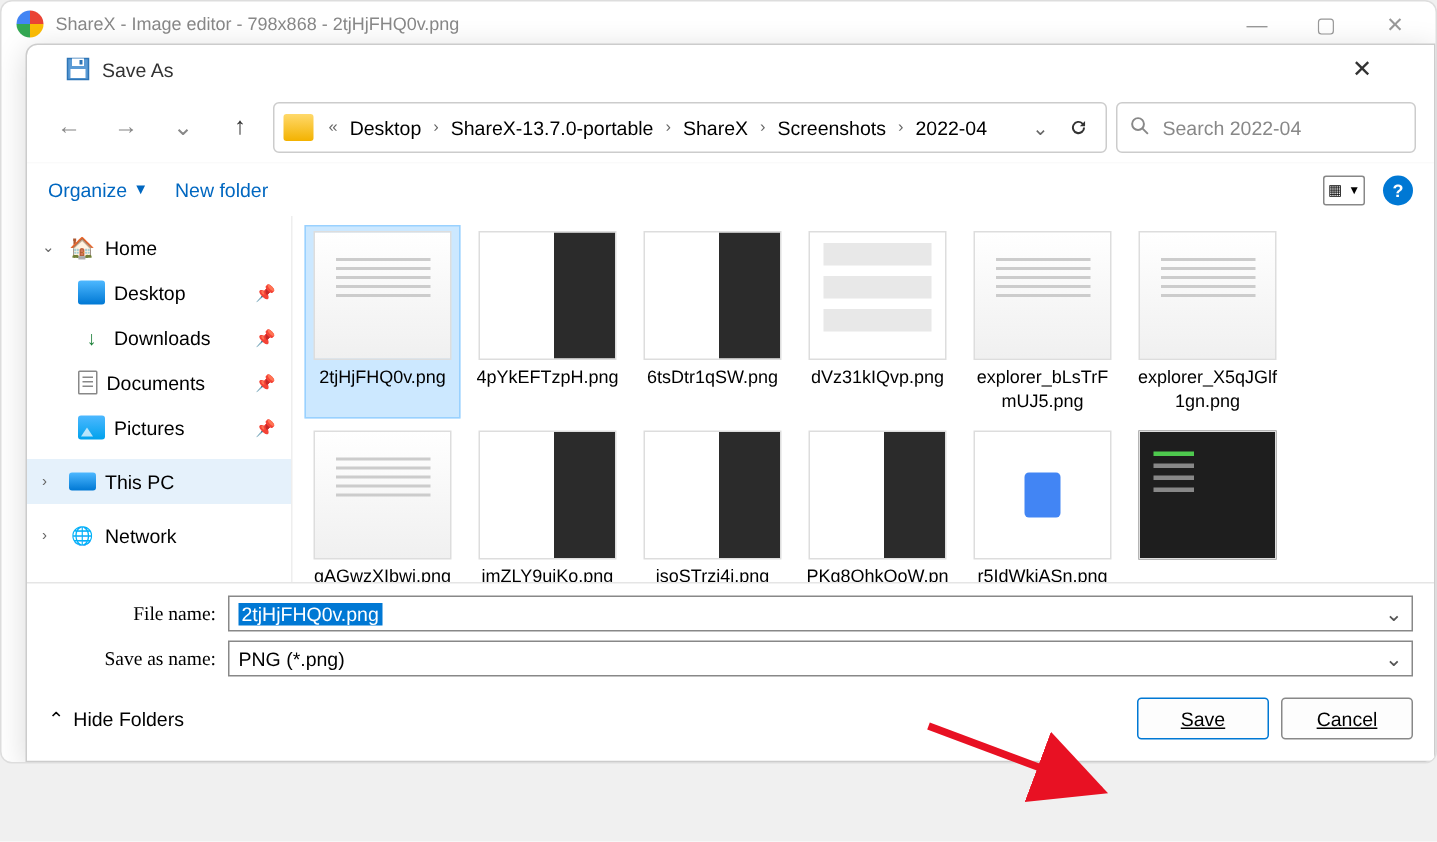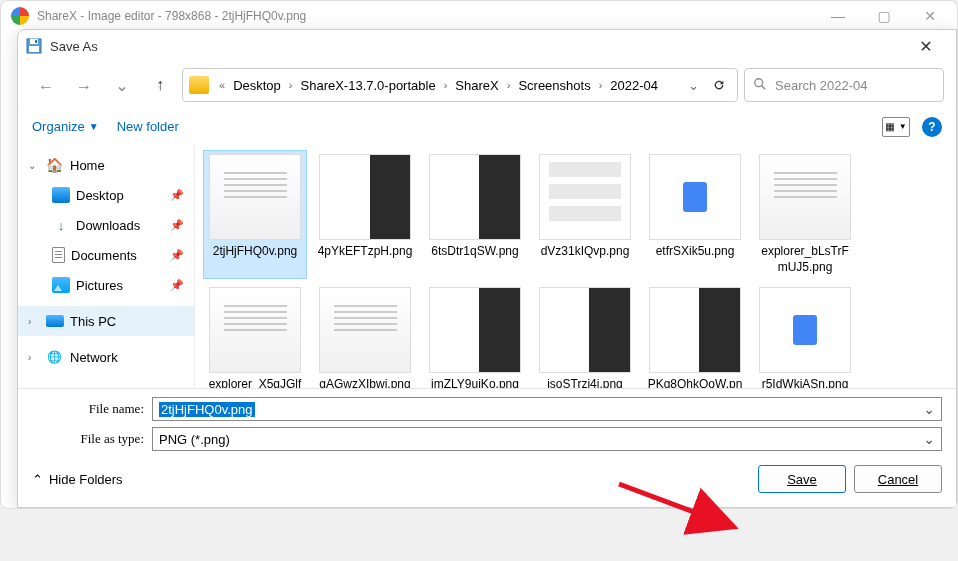--- a/index.html
+++ b/index.html
@@ -6,21 +6,21 @@
 body { width: 958px; height: 561px; background: #f0f0f0; overflow: hidden; position: relative; }
 
 .outer-window { width: 958px; height: 509px; background: #fff; border: 1px solid #ddd; border-radius: 8px; overflow: hidden; position: relative; }
 .outer-titlebar { height: 30px; display: flex; align-items: center; padding: 0 4px; font-size: 12px; color: #888; }
 .outer-titlebar .app-icon { width: 18px; height: 18px; border-radius: 50%; margin: 0 8px 0 6px; background: conic-gradient(#ea4335 0 90deg,#fbbc05 90deg 180deg,#34a853 180deg 270deg,#4285f4 270deg); }
 .outer-titlebar .title { flex: 1; }
 .outer-titlebar .win-btns { display: flex; }
 .outer-titlebar .win-btn { width: 46px; height: 30px; display: flex; align-items: center; justify-content: center; color: #999; font-size: 14px; }
 
 .dialog { position: absolute; left: 16px; top: 28px; right: 0; bottom: 0; background: #fff; border: 1px solid #ccc; border-radius: 8px 0 0 0; box-shadow: 0 4px 20px rgba(0,0,0,0.15); display: flex; flex-direction: column; }
-.dlg-titlebar { height: 32px; display: flex; align-items: center; padding: 0 8px; font-size: 13px; color: #333; }
+.dlg-titlebar { height: 32px; display: flex; align-items: center; padding: 0 26px; font-size: 13px; color: #333; }
 .dlg-titlebar .icon { width: 16px; height: 16px; margin-right: 8px; display: flex; align-items: center; justify-content: center; }
 .dlg-titlebar .title { flex: 1; }
 .dlg-titlebar .close { width: 44px; height: 30px; display: flex; align-items: center; justify-content: center; font-size: 16px; color: #333; cursor: pointer; }
 
 .nav-row { height: 46px; display: flex; align-items: center; padding: 0 12px; gap: 6px; }
 .nav-btn { width: 32px; height: 32px; display: flex; align-items: center; justify-content: center; color: #888; font-size: 16px; cursor: pointer; border-radius: 4px; }
 .nav-btn.enabled { color: #333; }
 .addr-bar { flex: 1; height: 34px; border: 1px solid #ccc; border-radius: 4px; display: flex; align-items: center; padding: 0 4px; background: #fff; font-size: 13px; overflow: hidden; }
 .addr-bar .folder-ico { width: 20px; height: 18px; background: linear-gradient(#ffd96b,#f3b200); border-radius: 2px; margin: 0 6px 0 2px; flex-shrink: 0; }
 .addr-bar .chev { color: #666; padding: 0 4px; font-size: 11px; }
@@ -219,24 +219,20 @@
             </div>
             <div class="file-item">
               <div class="thumb mixed"></div>
               <div class="file-label">6tsDtr1qSW.png</div>
             </div>
             <div class="file-item">
               <div class="thumb stack"></div>
               <div class="file-label">dVz31kIQvp.png</div>
             </div>
             <div class="file-item">
-              <div class="thumb bluedoc"></div>
-              <div class="file-label">etfrSXik5u.png</div>
-            </div>
-            <div class="file-item">
               <div class="thumb light"></div>
               <div class="file-label">explorer_bLsTrFmUJ5.png</div>
             </div>
             <div class="file-item">
               <div class="thumb light"></div>
               <div class="file-label">explorer_X5qJGlf1gn.png</div>
             </div>
             <div class="file-item">
               <div class="thumb light"></div>
               <div class="file-label">gAGwzXIbwj.png</div>
@@ -272,21 +268,21 @@
     </div>
 
     <div class="footer">
       <div class="field-row">
         <div class="field-label">File name:</div>
         <div class="field-input combo">
           <span class="filename-val">2tjHjFHQ0v.png</span>
         </div>
       </div>
       <div class="field-row">
-        <div class="field-label">File as type:</div>
+        <div class="field-label">Save as name:</div>
         <div class="field-input combo">
           <span>PNG (*.png)</span>
         </div>
       </div>
       <div class="btn-row">
         <div class="hide-folders">
           <span>⌃</span>
           <span>Hide Folders</span>
         </div>
         <div class="spacer"></div>

